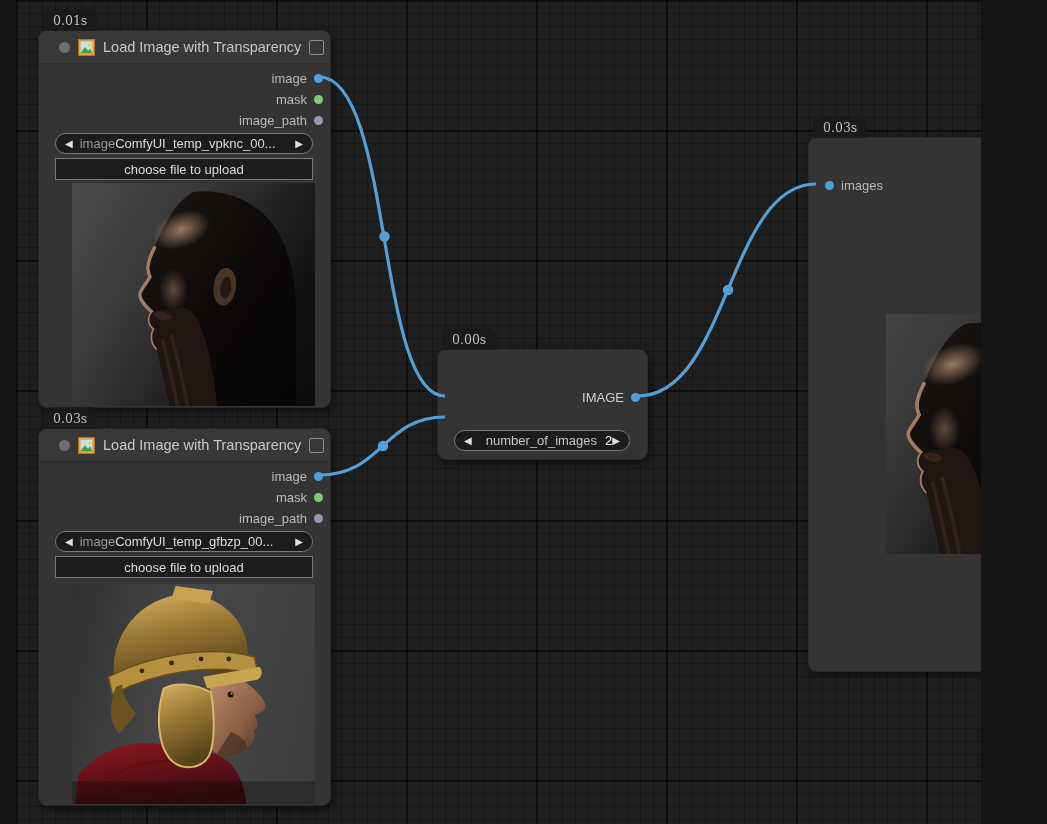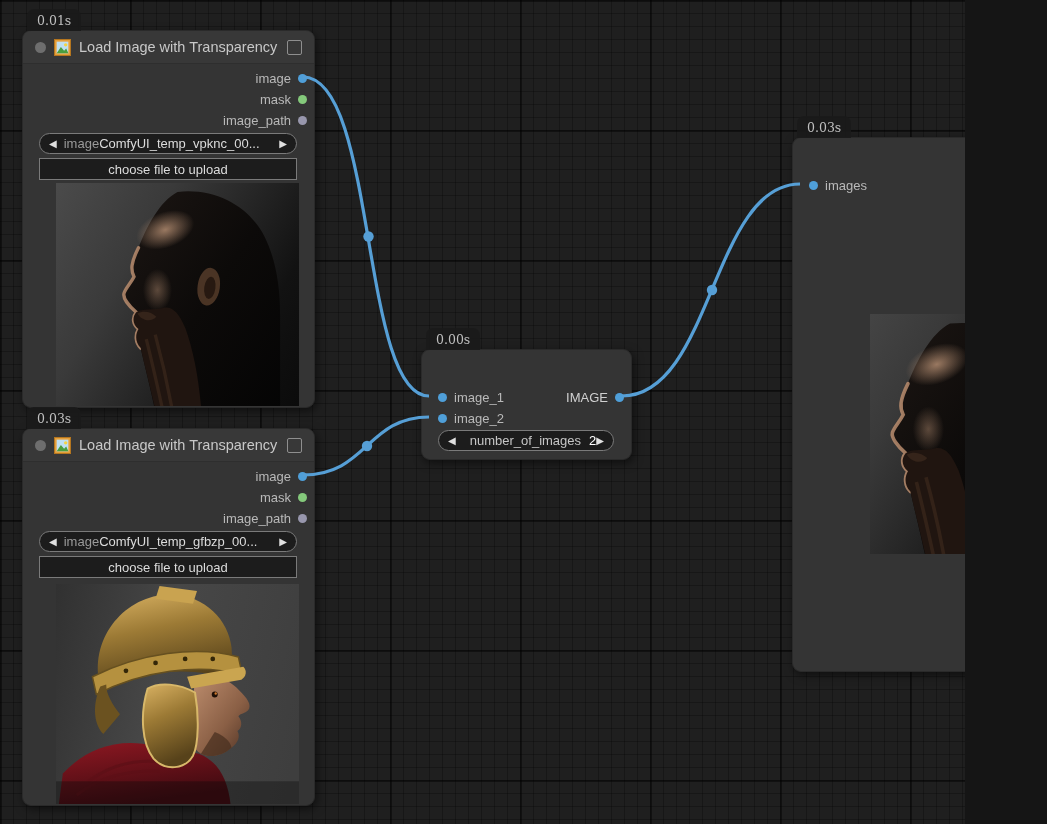--- a/index.html
+++ b/index.html
@@ -6,34 +6,35 @@
   #canvas{
     position:relative;width:965px;height:824px;overflow:hidden;
     background-color:#1f1f1f;
     background-image:
       linear-gradient(rgba(0,0,0,0.45) 2px, transparent 2px),
       linear-gradient(90deg, rgba(0,0,0,0.45) 2px, transparent 2px),
       linear-gradient(rgba(0,0,0,0.25) 1px, transparent 1px),
       linear-gradient(90deg, rgba(0,0,0,0.25) 1px, transparent 1px);
     background-size:130px 130px,130px 130px,13px 13px,13px 13px;
     font-family:"Liberation Sans",sans-serif;
+    margin-left:16px;
     -webkit-font-smoothing:antialiased;
   }
   .node{
     position:absolute;background:#343434;border:1px solid #2a2a2a;border-radius:9px;
     box-shadow:2px 3px 10px rgba(0,0,0,.55);box-sizing:border-box;z-index:10;
   }
   .badge{
     position:absolute;top:-22px;left:4px;height:22px;padding:0 10px;
     background:rgba(26,26,26,0.92);border-radius:7px 7px 0 0;
     color:#bfbfbf;font-family:"DejaVu Serif",serif;font-size:12.5px;
     display:flex;align-items:center;
   }
   .header{
-    height:32px;display:flex;align-items:center;gap:8px;padding:0 12px;
+    height:32px;display:flex;align-items:center;gap:8px;padding:0 20px;
     background:#383838;border-radius:8px 8px 0 0;border-bottom:1px solid #2e2e2e;
     color:#c8c8c8;font-size:14.5px;white-space:nowrap;
   }
   .statusdot{width:11px;height:11px;border-radius:50%;background:#6e6e6e;flex:0 0 auto;}
   .hicon{width:17px;height:17px;flex:0 0 auto;display:flex;}
   .hicon svg{width:100%;height:100%;}
   .titlebox{margin-left:auto;width:13px;height:13px;border:1.5px solid #8f8f8f;border-radius:2px;flex:0 0 auto;}
   .slotcol{position:absolute;left:0;right:0;}
   .slot-row{display:flex;align-items:center;height:21px;font-size:13px;color:#b9b9b9;}
   .slot-row.out{justify-content:flex-end;padding-right:7px;gap:7px;}
@@ -224,30 +225,20 @@
     <div class="preview" style="left:33px;top:155px;width:243px;height:220px;">
       <svg width="243" height="220" viewBox="0 0 243 220">
           <use href="#soldierB" transform="translate(-7,0) scale(0.9865)"></use>
         </svg>
     </div>
   </div>
 
   <div class="node" style="left:421px;top:349px;width:211px;height:111px;">
     <div class="badge">0.00s</div>
     <div class="slotcol" style="top:37px;">
-      <div class="slot-row in">
-          <span class="dot blue"></span>
-          <span class="slot-label">image_1</span>
-        </div>
-      <div class="slot-row in">
-          <span class="dot blue"></span>
-          <span class="slot-label">image_2</span>
-        </div>
-    </div>
-    <div class="slotcol" style="top:37px;">
       <div class="slot-row out">
           <span class="slot-label bright">IMAGE</span>
           <span class="dot blue"></span>
         </div>
     </div>
     <div class="numwidget" style="top:80px;">
       <span class="arrow">◀</span>
       <span class="num-center"><span>number_of_images</span><span class="num-value">2</span></span>
       <span class="arrow">▶</span>
     </div>

